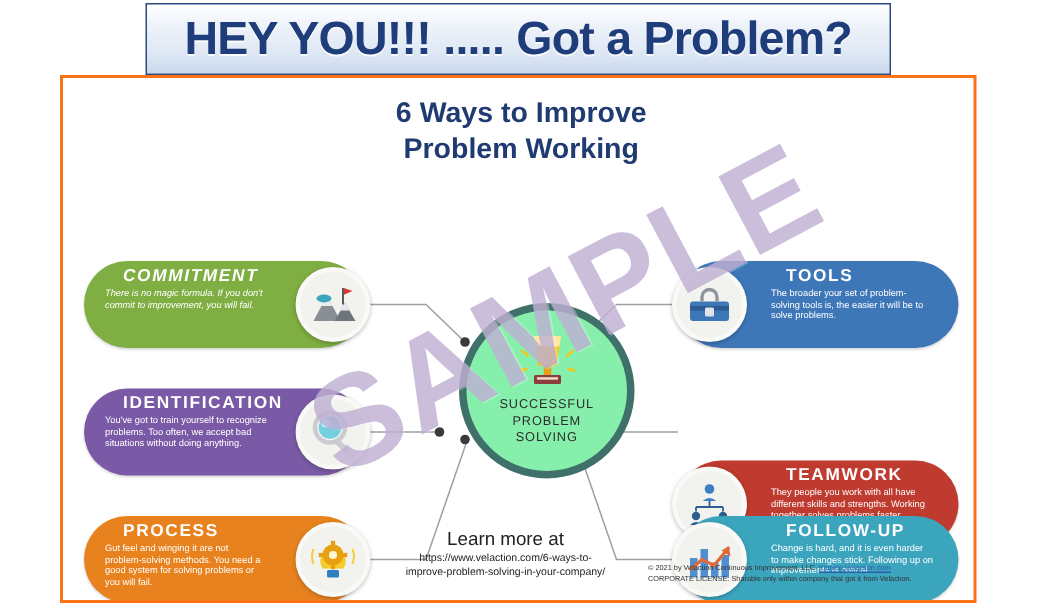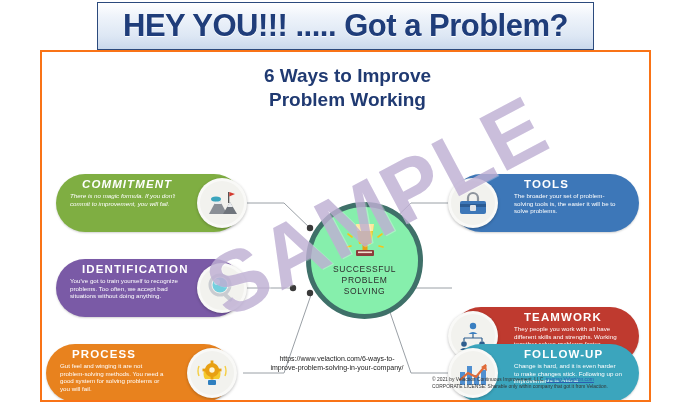--- a/index.html
+++ b/index.html
@@ -66,21 +66,21 @@
     position:absolute;top:4px;width:50px;height:50px;border-radius:50%;
     background:#f2f2ee;border:3px solid rgba(255,255,255,.55);
     box-sizing:border-box;display:flex;align-items:center;justify-content:center;
     box-shadow:0 1px 3px rgba(0,0,0,.25);
   }
   .bubble svg{display:block;}
 
   
   #pill-commitment{left:14px;top:122px;}
   #pill-identification{left:14px;top:207px;}
-  #pill-process{left:4px;top:292px;}
+  #pill-process{left:14px;top:292px;}
   #pill-tools{left:410px;top:122px;}
   #pill-teamwork{left:410px;top:207px;}
   #pill-followup{left:410px;top:292px;}
 
   
   .hub{
     position:absolute;left:264px;top:150px;width:117px;height:117px;
     border-radius:50%;background:#86efac;border:5px solid #3f7069;
     box-sizing:border-box;z-index:4;
     display:flex;flex-direction:column;align-items:center;justify-content:flex-end;
@@ -283,20 +283,21 @@
         </g>
       </svg>
       <div class="hub-label">
         <span>SUCCESSFUL</span>
         <span>PROBLEM</span>
         <span>SOLVING</span>
       </div>
     </div>
 
     <div class="learn">
+      <div class="lm">Learn more at</div>
       <div class="url">
         <span>https://www.velaction.com/6-ways-to-</span>
         <span>improve-problem-solving-in-your-company/</span>
       </div>
     </div>
 
 
     <div class="copyright">
       <span class="ln"><span>© 2021 by Velaction Continuous Improvement, LLC. </span><a href="#">training.Velaction.com</a></span>
       <span class="ln">CORPORATE LICENSE: Sharable only within company that got it from Velaction.</span>

